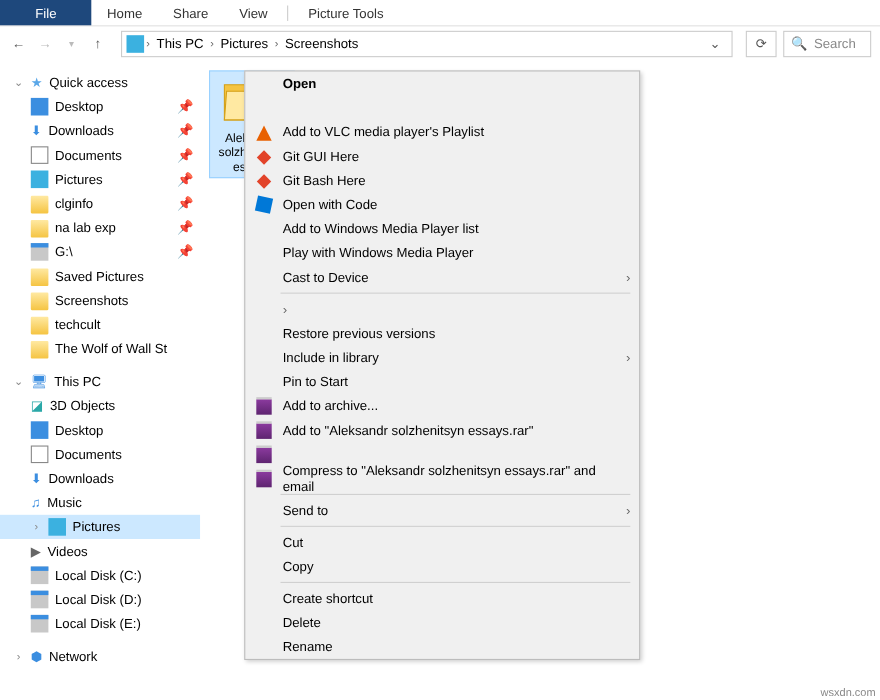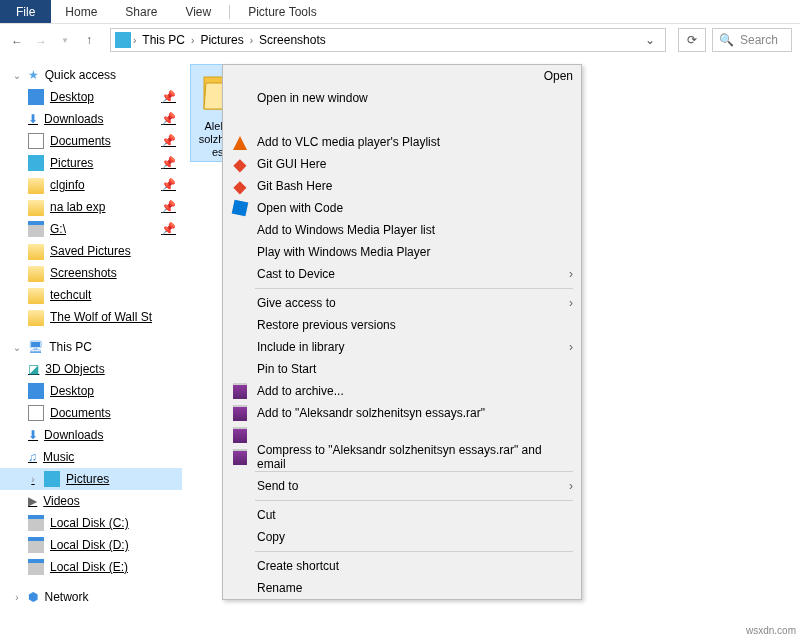--- a/index.html
+++ b/index.html
@@ -1,19 +1,19 @@
 <!DOCTYPE html>
 <html><head>
   <meta charset="utf-8">
   <style>
     * { margin: 0; padding: 0; box-sizing: border-box; font-family: 'Segoe UI', Tahoma, sans-serif; }
     body { width: 800px; height: 636px; overflow: hidden; background: #fff; font-size: 12px; color: #000; position: relative; }
     
     .ribbon-tabs { height: 24px; display: flex; align-items: center; gap: 0; border-bottom: 1px solid #e0e0e0; }
-    .tab-file { background: #1e487c; color: #fff; padding: 4px 16px; height: 100%; display: flex; align-items: center; }
+    .tab-file { background: #1e487c; color: #fff; padding: 4px 32px; height: 100%; display: flex; align-items: center; }
     .tab { padding: 4px 14px; color: #333; }
     .tab-sep { width: 1px; height: 14px; background: #ccc; margin: 0 4px; }
     
     .nav-bar { height: 32px; display: flex; align-items: center; padding: 0 8px; gap: 6px; }
     .nav-btn { width: 18px; height: 18px; display: flex; align-items: center; justify-content: center; color: #555; }
     .nav-btn.dis { color: #bbb; }
     .breadcrumb { flex: 1; border: 1px solid #ccc; height: 24px; display: flex; align-items: center; padding: 0 4px; gap: 2px; margin: 0 6px; }
     .bc-icon { width: 16px; height: 16px; }
     .bc-seg { padding: 0 4px; }
     .bc-arrow { color: #666; font-size: 10px; }
@@ -21,34 +21,34 @@
     .refresh { border: 1px solid #ccc; width: 28px; height: 24px; display: flex; align-items: center; justify-content: center; color: #555; }
     .search { border: 1px solid #ccc; height: 24px; display: flex; align-items: center; padding: 0 6px; gap: 6px; color: #888; width: 80px; }
     
     .main { display: flex; height: calc(100% - 56px - 14px); }
     .sidebar { width: 182px; padding: 8px 0; overflow: hidden; }
     .tree-item { display: flex; align-items: center; height: 22px; padding: 0 6px 0 12px; gap: 6px; white-space: nowrap; overflow: hidden; }
     .tree-item.sel { background: #cce8ff; }
     .tree-item .chev { width: 10px; font-size: 10px; color: #888; text-align: center; }
     .tree-item .icn { width: 16px; height: 16px; flex-shrink: 0; }
     .tree-item .pin { margin-left: auto; color: #888; flex-shrink: 0; }
-    .tree-item.indent { padding-left: 28px; text-decoration: underline; }
+    .tree-item.indent { padding-left: 28px; }
     .tree-spacer { height: 8px; }
     
     .content { flex: 1; padding: 8px 0 0 8px; position: relative; }
     .folder-item { width: 78px; text-align: center; padding: 2px; background: #cce8ff; border: 1px solid #99d1ff; }
     .folder-icon { width: 54px; height: 44px; margin: 2px auto 4px; }
     .folder-label { font-size: 11px; line-height: 13px; color: #000; word-break: break-word; }
     
     .context-menu { position: absolute; left: 222px; top: 64px; width: 360px; background: #f0f0f0; border: 1px solid #bcbcbc; box-shadow: 2px 2px 4px rgba(0,0,0,0.2); }
     .cm-item { display: flex; align-items: center; height: 22px; padding: 0 8px 0 8px; gap: 8px; }
     .cm-item .cm-icn { width: 18px; height: 18px; flex-shrink: 0; display: flex; align-items: center; justify-content: center; }
     .cm-item .cm-label { flex: 1; font-size: 12px; }
     .cm-item .cm-arrow { color: #666; font-size: 12px; }
-    .cm-item.bold .cm-label { font-weight: 400; text-align: right; }
+    .cm-item.bold .cm-label { font-weight: 700; }
     .cm-sep { height: 1px; background: #d0d0d0; margin: 3px 8px 3px 32px; }
     
     .watermark { position: absolute; bottom: 0; right: 4px; font-size: 10px; color: #888; }
     .i-folder-sm { background: linear-gradient(#ffe9a2,#f5c442); border-radius: 1px; width:16px;height:13px;margin-top:2px; }
     .i-star { color:#5aa7e8; }
     .i-desktop { background:#3b8ee0; }
     .i-down { color:#3b8ee0; }
     .i-doc { background:#fff;border:1px solid #888; }
     .i-pic { background:#3bb1e0; }
     .i-drive { background:#c8c8c8;border-top:4px solid #3b8ee0; }
@@ -223,24 +223,20 @@
   </div>
 </div>
 
 <div class="context-menu">
   <div class="cm-item bold">
       <span class="cm-icn"></span>
       <span class="cm-label">Open</span>
     </div>
   <div class="cm-item">
       <span class="cm-icn"></span>
-      <span class="cm-label">Open in new window</span>
-    </div>
-  <div class="cm-item">
-      <span class="cm-icn"></span>
     </div>
   <div class="cm-item">
       <span class="cm-icn">
         <div class="i-vlc"></div>
       </span>
       <span class="cm-label">Add to VLC media player's Playlist</span>
     </div>
   <div class="cm-item">
       <span class="cm-icn i-git">◆</span>
       <span class="cm-label">Git GUI Here</span>
@@ -264,21 +260,20 @@
       <span class="cm-label">Play with Windows Media Player</span>
     </div>
   <div class="cm-item">
       <span class="cm-icn"></span>
       <span class="cm-label">Cast to Device</span>
       <span class="cm-arrow">›</span>
     </div>
   <div class="cm-sep"></div>
   <div class="cm-item">
       <span class="cm-icn"></span>
-      <span class="cm-label">Give access to</span>
       <span class="cm-arrow">›</span>
     </div>
   <div class="cm-item">
       <span class="cm-icn"></span>
       <span class="cm-label">Restore previous versions</span>
     </div>
   <div class="cm-item">
       <span class="cm-icn"></span>
       <span class="cm-label">Include in library</span>
       <span class="cm-arrow">›</span>
@@ -325,18 +320,22 @@
       <span class="cm-icn"></span>
       <span class="cm-label">Copy</span>
     </div>
   <div class="cm-sep"></div>
   <div class="cm-item">
       <span class="cm-icn"></span>
       <span class="cm-label">Create shortcut</span>
     </div>
   <div class="cm-item">
       <span class="cm-icn"></span>
+      <span class="cm-label">Delete</span>
+    </div>
+  <div class="cm-item">
+      <span class="cm-icn"></span>
       <span class="cm-label">Rename</span>
     </div>
 
 </div>
 
 <div class="watermark">wsxdn.com</div>
 
 </body></html>

